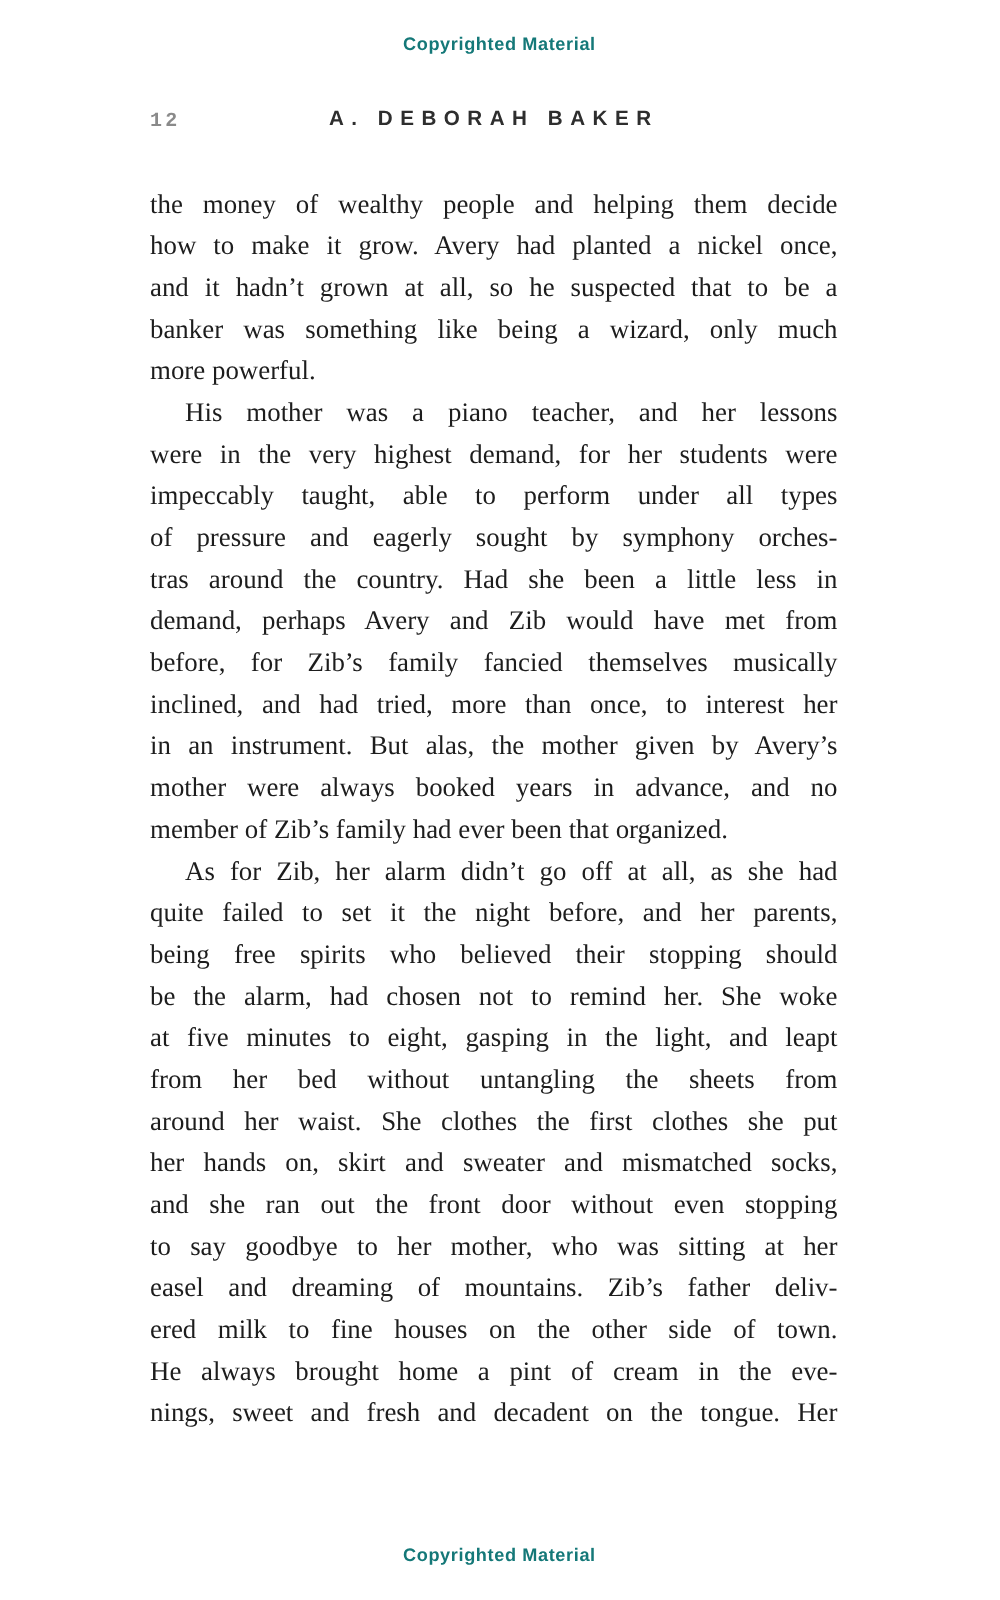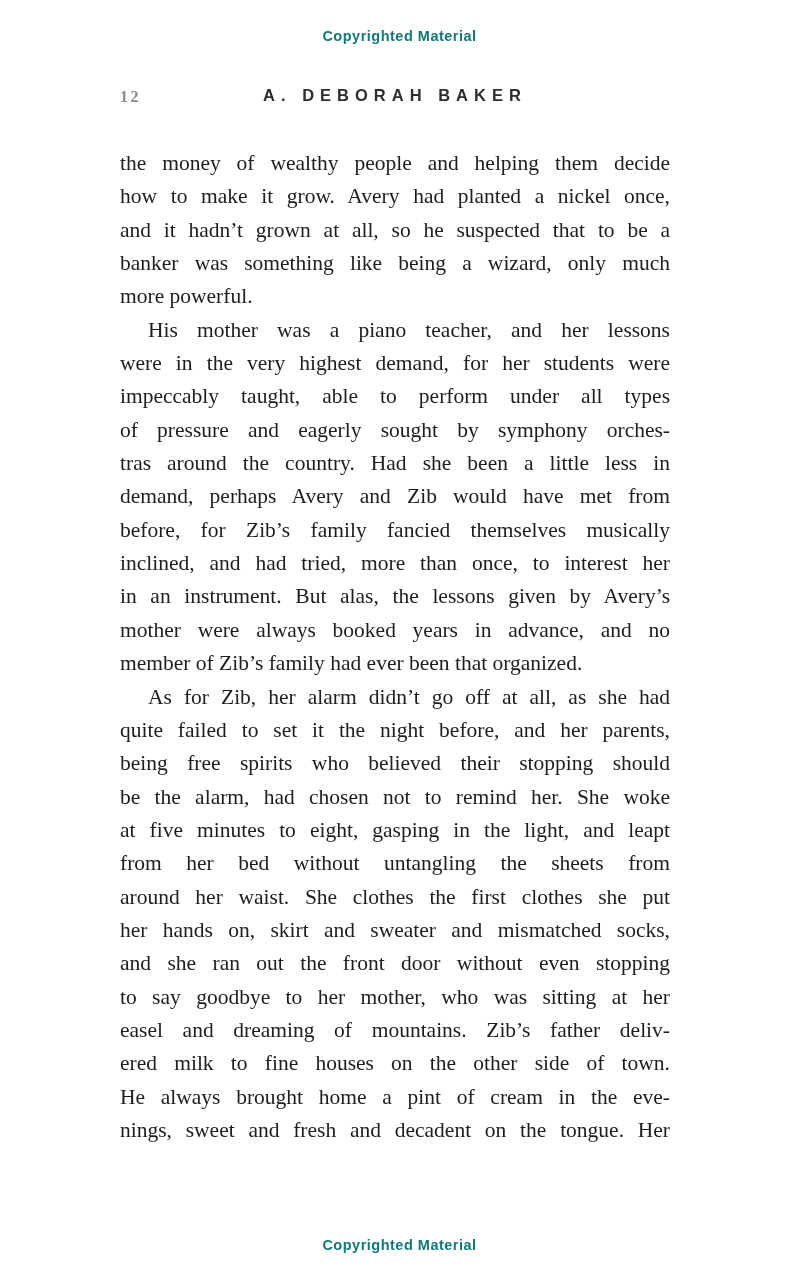--- a/index.html
+++ b/index.html
@@ -28,21 +28,21 @@
     position: absolute;
     top: 86px;
     left: 120px;
     width: 550px;
     height: 26px;
   }
   .pagenum {
     position: absolute;
     left: 0;
     top: 2px;
-    font-family: Liberation Serif, serif;
+    font-family: Liberation Mono, monospace;
     font-weight: bold;
     font-size: 16px;
     letter-spacing: 2.5px;
     color: #8a8a8a;
   }
   .running {
     display: block;
     text-align: center;
     font-family: Liberation Sans, sans-serif;
     font-weight: bold;
@@ -87,21 +87,21 @@
       <div class="line">banker was something like being a wizard, only much</div>
       <div class="line no-justify">more powerful.</div>
       <div class="line indent">His mother was a piano teacher, and her lessons</div>
       <div class="line">were in the very highest demand, for her students were</div>
       <div class="line">impeccably taught, able to perform under all types</div>
       <div class="line">of pressure and eagerly sought by symphony orches-</div>
       <div class="line">tras around the country. Had she been a little less in</div>
       <div class="line">demand, perhaps Avery and Zib would have met from</div>
       <div class="line">before, for Zib’s family fancied themselves musically</div>
       <div class="line">inclined, and had tried, more than once, to interest her</div>
-      <div class="line">in an instrument. But alas, the lessons given by Avery’s</div>
+      <div class="line">in an instrument. But alas, the mother given by Avery’s</div>
       <div class="line">mother were always booked years in advance, and no</div>
       <div class="line no-justify">member of Zib’s family had ever been that organized.</div>
       <div class="line indent">As for Zib, her alarm didn’t go off at all, as she had</div>
       <div class="line">quite failed to set it the night before, and her parents,</div>
       <div class="line">being free spirits who believed their stopping should</div>
       <div class="line">be the alarm, had chosen not to remind her. She woke</div>
       <div class="line">at five minutes to eight, gasping in the light, and leapt</div>
       <div class="line">from her bed without untangling the sheets from</div>
       <div class="line">around her waist. She clothes the first clothes she put</div>
       <div class="line">her hands on, skirt and sweater and mismatched socks,</div>

